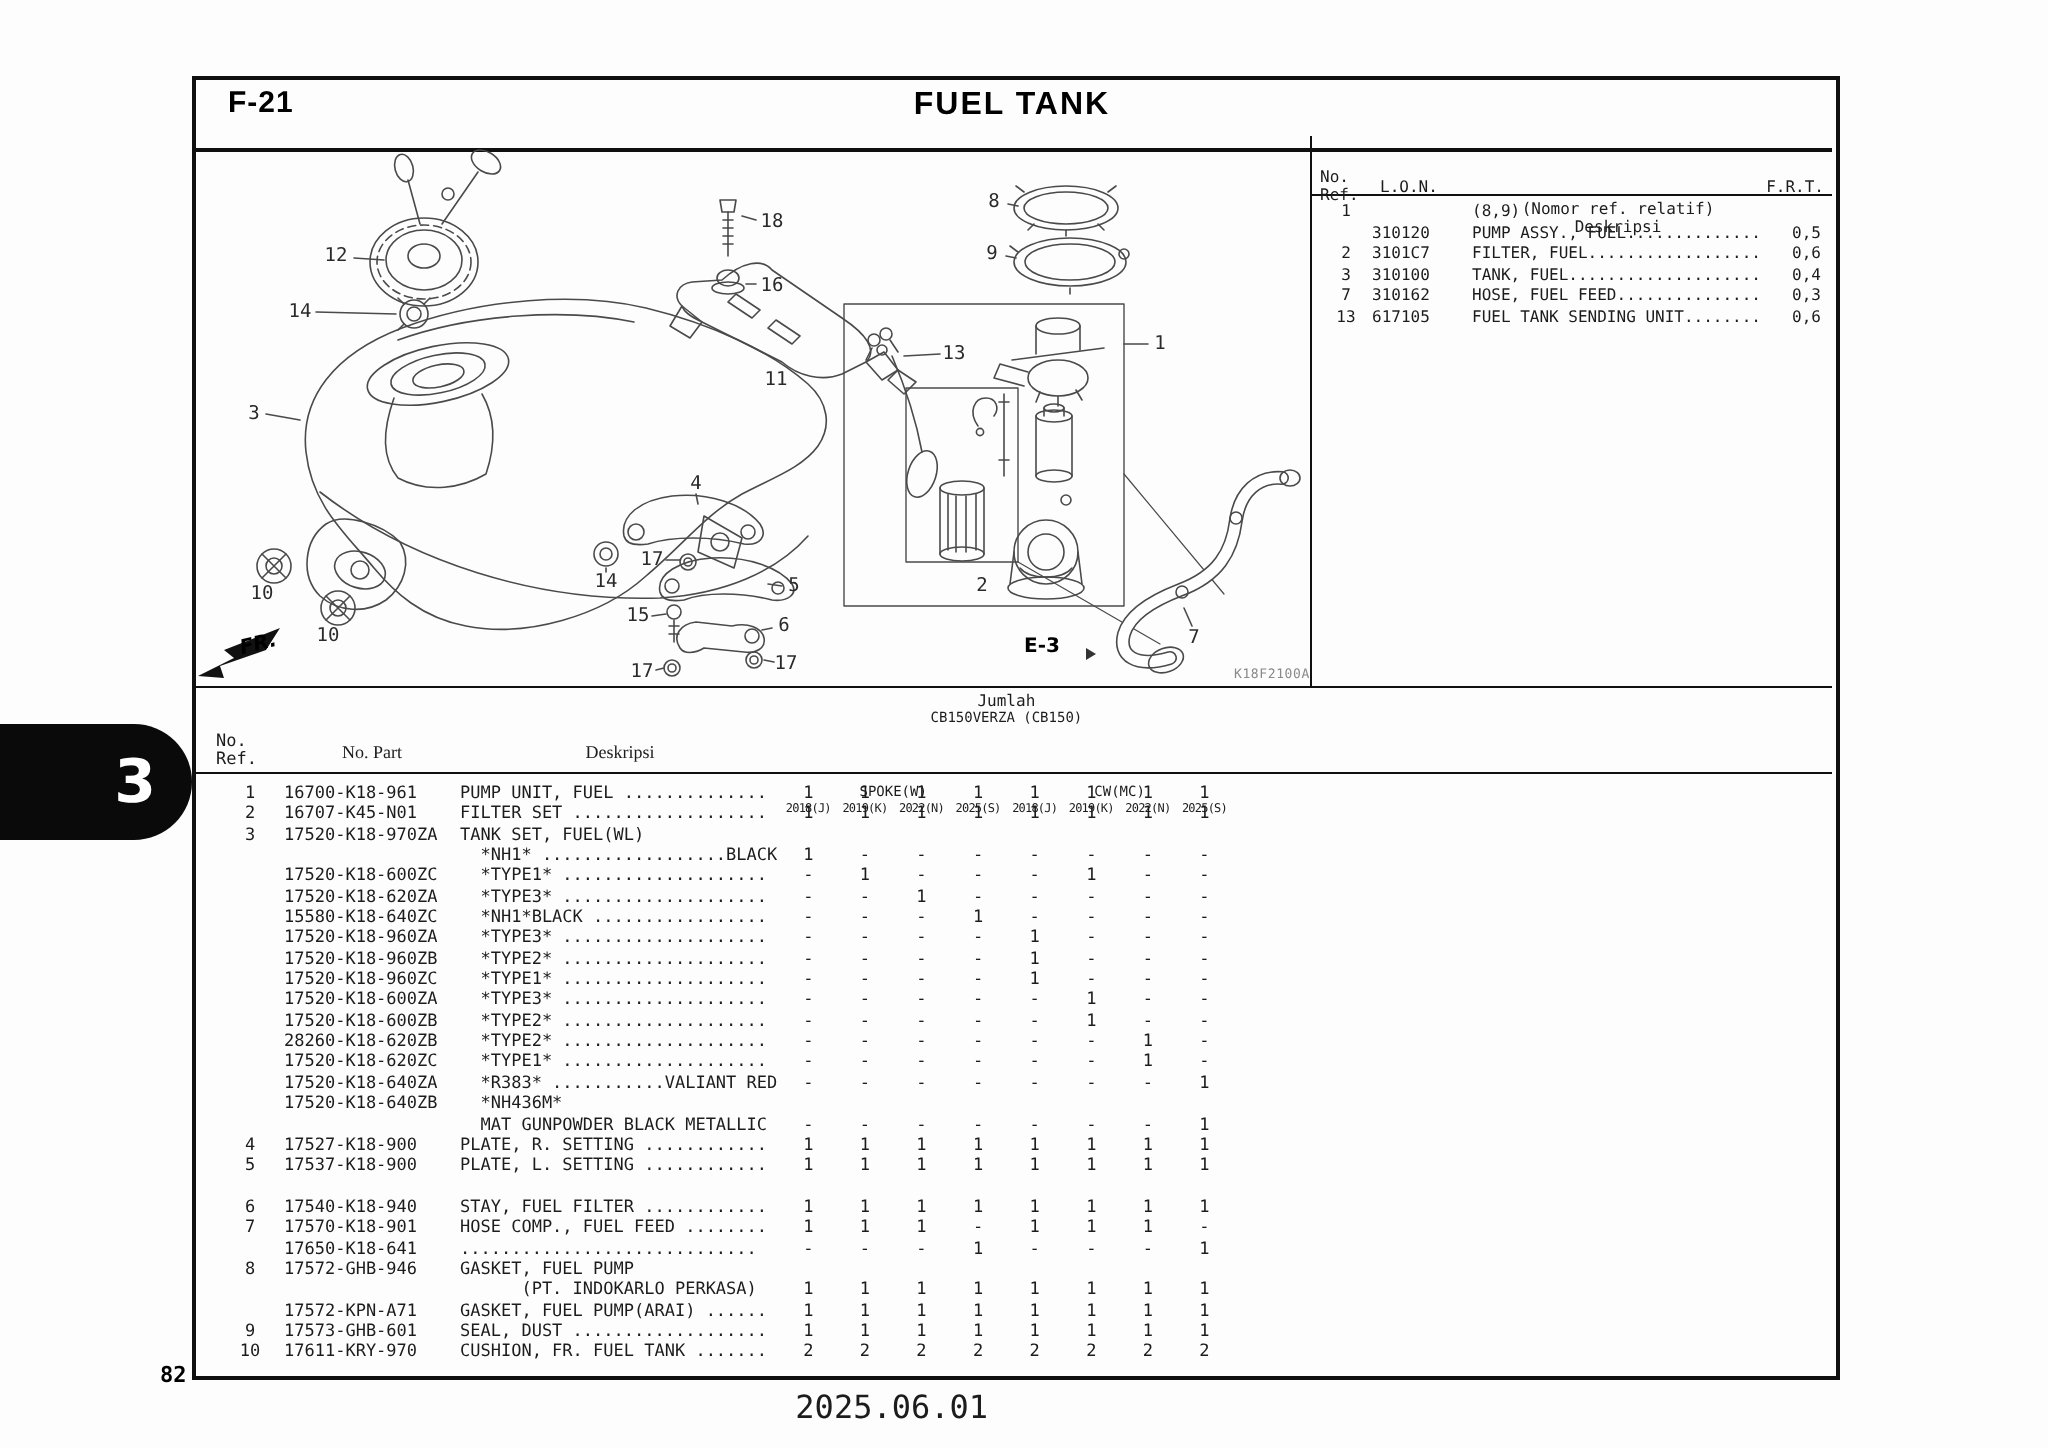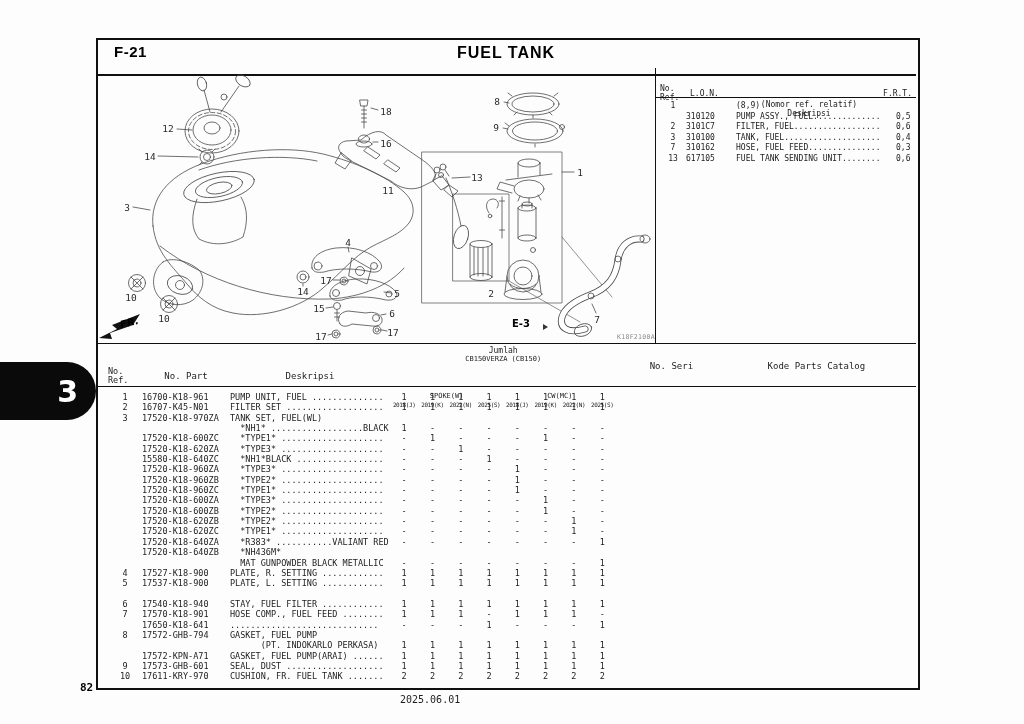--- a/index.html
+++ b/index.html
@@ -19,21 +19,21 @@
   .lon-head .c4{text-align:right;padding-right:4px;}
   #lon-body{padding-top:3px;}
   .lon-row{display:grid;grid-template-columns:26px 50px 1fr 36px;height:10.6px;line-height:10.6px;font-size:8px;padding-left:4px;}
   .lon-row .lc-ref{text-align:center;}
   .lon-row .lc-desc{white-space:pre;}
   .lon-row .lc-frt{text-align:right;padding-right:6px;}
   
   .phead{position:absolute;left:96px;top:343px;width:820px;height:44px;border-top:1.5px solid #101010;border-bottom:1.5px solid #101010;box-sizing:border-box;}
   .phead-grid{position:relative;display:grid;grid-template-columns:34px 88px 160px 226.4px 1fr;height:100%;padding-left:12px;align-items:center;font-size:9px;}
   .ph-ref{font-size:8.5px;line-height:9.5px;}
-  .ph-part,.ph-desc{text-align:center;}
+  .ph-part,.ph-desc{text-align:center;font-family:Liberation Serif, serif;}
   .jumlah-block{position:relative;height:100%;font-size:7px;text-align:center;}
   .j1{font-size:8px;padding-top:2px;}
   .j2{font-size:7px;}
   .j3{display:flex;}
   .j3 span{flex:1;font-size:7px;margin-top:29px;}
   .years{display:flex;padding-top:1px;}
   .yr{width:28.3px;font-size:6px;letter-spacing:-0.4px;text-align:center;white-space:nowrap;}
   .ph-last{position:relative;height:100%;}
   .ph-seri{position:absolute;left:10px;width:90px;top:17px;text-align:center;}
   .ph-kode{position:absolute;left:130px;width:140px;top:17px;text-align:center;}
@@ -41,21 +41,21 @@
   .prow{display:grid;grid-template-columns:34px 88px 160px repeat(8,28.3px) 1fr;height:10.35px;line-height:10.35px;font-size:8.5px;padding-left:12px;}
   .prow .ref{text-align:center;}
   .prow .desc{white-space:pre;}
   .prow .q{text-align:center;}
   .prow.spacer{height:10.35px;}
   
   .tab3{position:absolute;left:0;top:362px;width:96px;height:58px;background:#0a0a0a;border-radius:0 29px 29px 0;
         display:flex;align-items:center;justify-content:flex-end;padding-right:18px;box-sizing:border-box;
         color:#fff;font:bold 30px "DejaVu Sans",sans-serif;}
   .pageno{position:absolute;left:80px;top:681px;font:bold 11px "DejaVu Sans Mono",monospace;color:#000;}
-  .date{position:absolute;left:400px;top:694px;width:110px;text-align:left;font-size:10px;color:#1c1c1c;}
+  .date{position:absolute;left:384px;top:694px;width:110px;text-align:right;font-size:16px;color:#1c1c1c;}
   
   #diagram{position:absolute;left:97px;top:69px;width:557px;height:276px;}
   .callout{position:absolute;transform:translate(-50%,-50%);font-size:9.5px;color:#2a2a2a;white-space:nowrap;}
   .detail-ref{position:absolute;left:512px;top:318px;font:bold 10px "DejaVu Sans",sans-serif;color:#000;}
   .detail-arrow{position:absolute;left:543px;top:324px;width:0;height:0;border-left:5px solid #333;border-top:3px solid transparent;border-bottom:3px solid transparent;}
   .diag-code{position:absolute;left:585px;top:333px;font-size:6.5px;color:#8a8a8a;letter-spacing:.3px;margin-left:32px;}
   .fr-label{position:absolute;left:120px;top:317px;font:bold italic 10px "DejaVu Sans",sans-serif;color:#000;transform:rotate(-14deg);}
 </style>
 </head>
 <body>
@@ -334,24 +334,20 @@
             <span class="yr">2018(J)</span>
             <span class="yr">2019(K)</span>
             <span class="yr">2022(N)</span>
             <span class="yr">2025(S)</span>
             <span class="yr">2018(J)</span>
             <span class="yr">2019(K)</span>
             <span class="yr">2022(N)</span>
             <span class="yr">2025(S)</span>
           </span>
       </span>
-      <span class="ph-last">
-        <span class="ph-seri">No. Seri</span>
-        <span class="ph-kode">Kode Parts Catalog</span>
-      </span>
     </div>
   </div>
 
   <div id="parts-body">
       <div class="prow">
         <span class="ref">1</span>
         <span class="part">16700-K18-961</span>
         <span class="desc">PUMP UNIT, FUEL ..............</span>
         <span class="q">1</span>
         <span class="q">1</span>
@@ -512,21 +508,21 @@
         <span class="q">-</span>
         <span class="q">-</span>
         <span class="q">-</span>
         <span class="q">1</span>
         <span class="q">-</span>
         <span class="q">-</span>
         <span class="rest"></span>
       </div>
       <div class="prow">
         <span class="ref"></span>
-        <span class="part">17520-K18-620ZB</span>
+        <span class="part">28260-K18-620ZB</span>
         <span class="desc">  *TYPE2* ....................</span>
         <span class="q">-</span>
         <span class="q">-</span>
         <span class="q">-</span>
         <span class="q">-</span>
         <span class="q">-</span>
         <span class="q">-</span>
         <span class="q">1</span>
         <span class="q">-</span>
         <span class="rest"></span>
@@ -653,21 +649,21 @@
         <span class="q">-</span>
         <span class="q">1</span>
         <span class="q">-</span>
         <span class="q">-</span>
         <span class="q">-</span>
         <span class="q">1</span>
         <span class="rest"></span>
       </div>
       <div class="prow">
         <span class="ref">8</span>
-        <span class="part">17572-GHB-794</span>
+        <span class="part">17572-GHB-946</span>
         <span class="desc">GASKET, FUEL PUMP</span>
         <span class="q"></span>
         <span class="q"></span>
         <span class="q"></span>
         <span class="q"></span>
         <span class="q"></span>
         <span class="q"></span>
         <span class="q"></span>
         <span class="q"></span>
         <span class="rest"></span>

